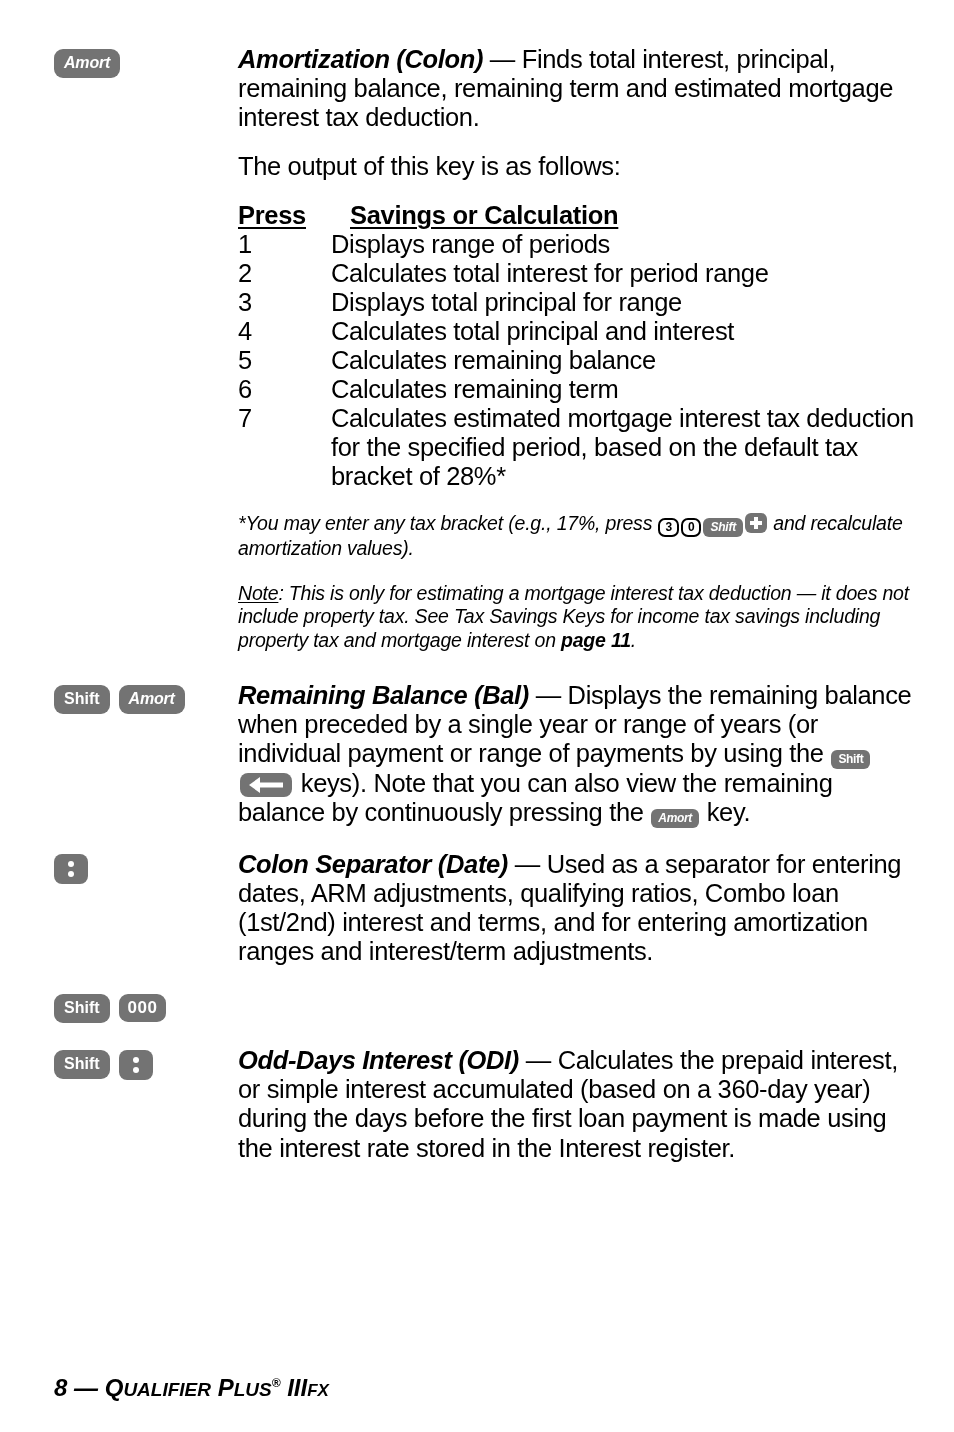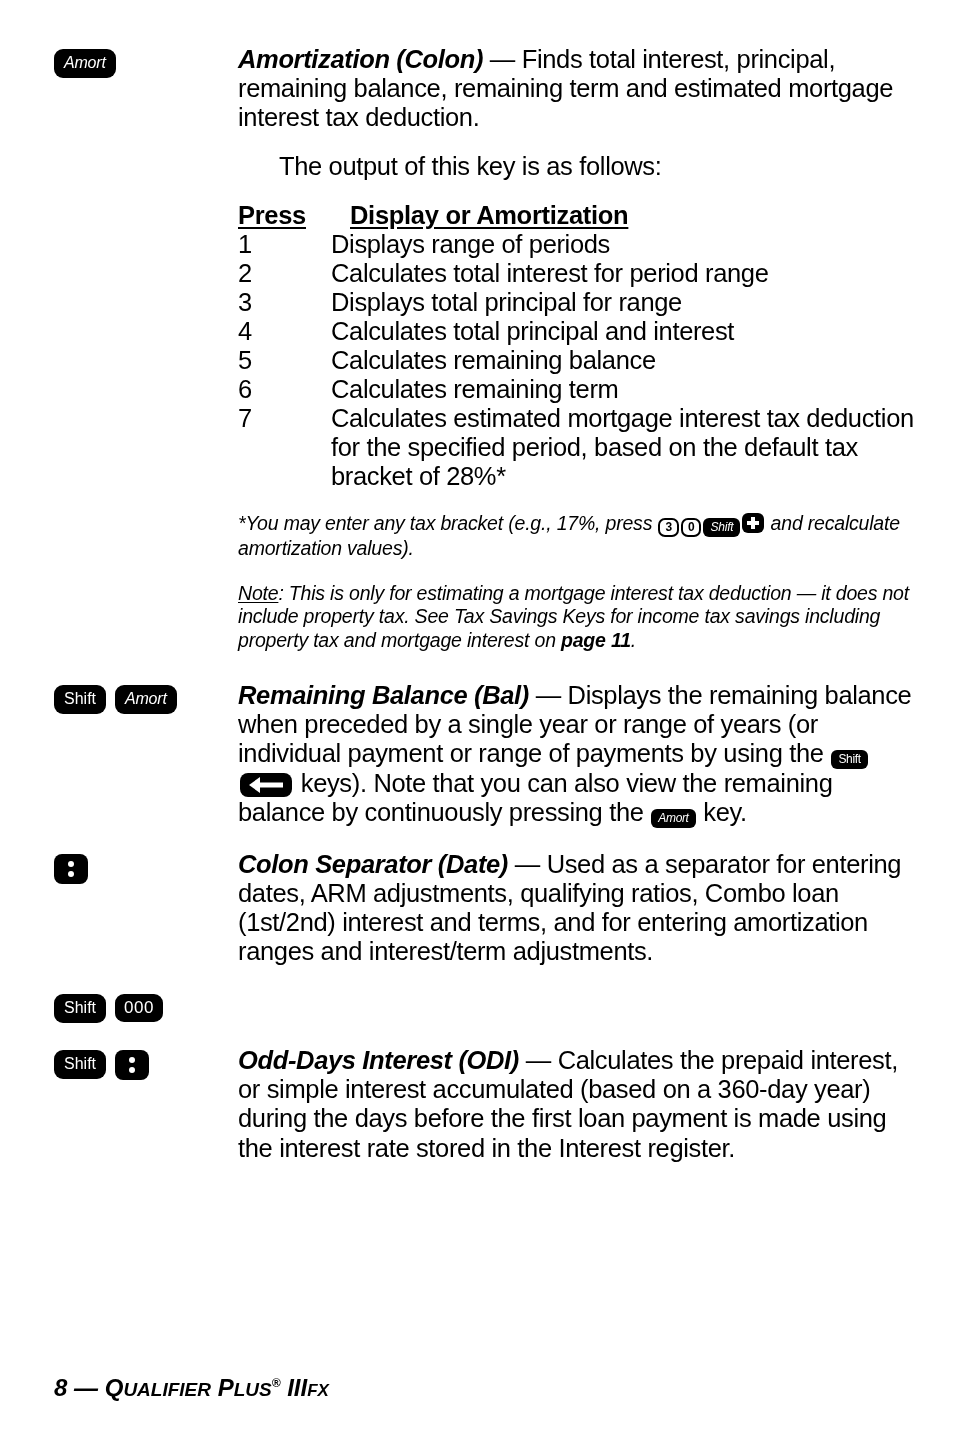--- a/index.html
+++ b/index.html
@@ -36,24 +36,24 @@
     gap: 9px;
   }
   .bodycol {
     flex: 1 1 auto;
     padding-left: 0;
   }
 
   
   .key {
     display: inline-block;
-    background: #000000;
+    background: #737373;
     color: #ffffff;
     border-radius: 8px;
-    font-weight: normal;
+    font-weight: bold;
     text-align: center;
     line-height: 1;
     vertical-align: -3px;
     white-space: nowrap;
   }
   
   .key.lg { font-size: 16px; padding: 6px 10px 7px 10px; border-radius: 9px; }
   .key.lg.italic { font-style: italic; letter-spacing: -0.2px; }
   .key.lg.shift { font-style: normal; letter-spacing: 0px; }
   .key.lg.zeros { font-size: 17px; letter-spacing: 0.5px; padding: 5px 9px 6px 9px; }
@@ -137,21 +137,21 @@
 
   
   .body-text {
     font-size: 25.5px;
     line-height: 1.14;
     letter-spacing: -0.35px;
   }
   .lead { font-weight: bold; font-style: italic; }
   .dash { font-weight: normal; font-style: normal; }
 
-  .para-gap { margin-top: 20px; margin-left: 41px; }
+  .para-gap { margin-top: 20px; }
 
   
   .table { margin-top: 20px; }
   .thead {
     display: flex;
     font-weight: bold;
     font-size: 25.5px;
     line-height: 1.12;
     letter-spacing: -0.3px;
     gap: 19px;
@@ -214,21 +214,21 @@
 
       <div class="body-text">
         <span class="lead">Amortization (Colon)</span><span class="dash"> — </span><span>Finds total interest, principal, remaining balance, remaining term and estimated mortgage interest tax deduction.</span>
       </div>
 
       <div class="body-text para-gap">The output of this key is as follows:</div>
 
       <div class="table">
         <div class="thead">
           <span class="th-press">Press</span>
-          <span>Display or Amortization</span>
+          <span>Savings or Calculation</span>
         </div>
 
         <div class="trow">
           <span class="td-press">1</span>
           <span class="td-desc">Displays range of periods</span>
         </div>
         <div class="trow">
           <span class="td-press">2</span>
           <span class="td-desc">Calculates total interest for period range</span>
         </div>

